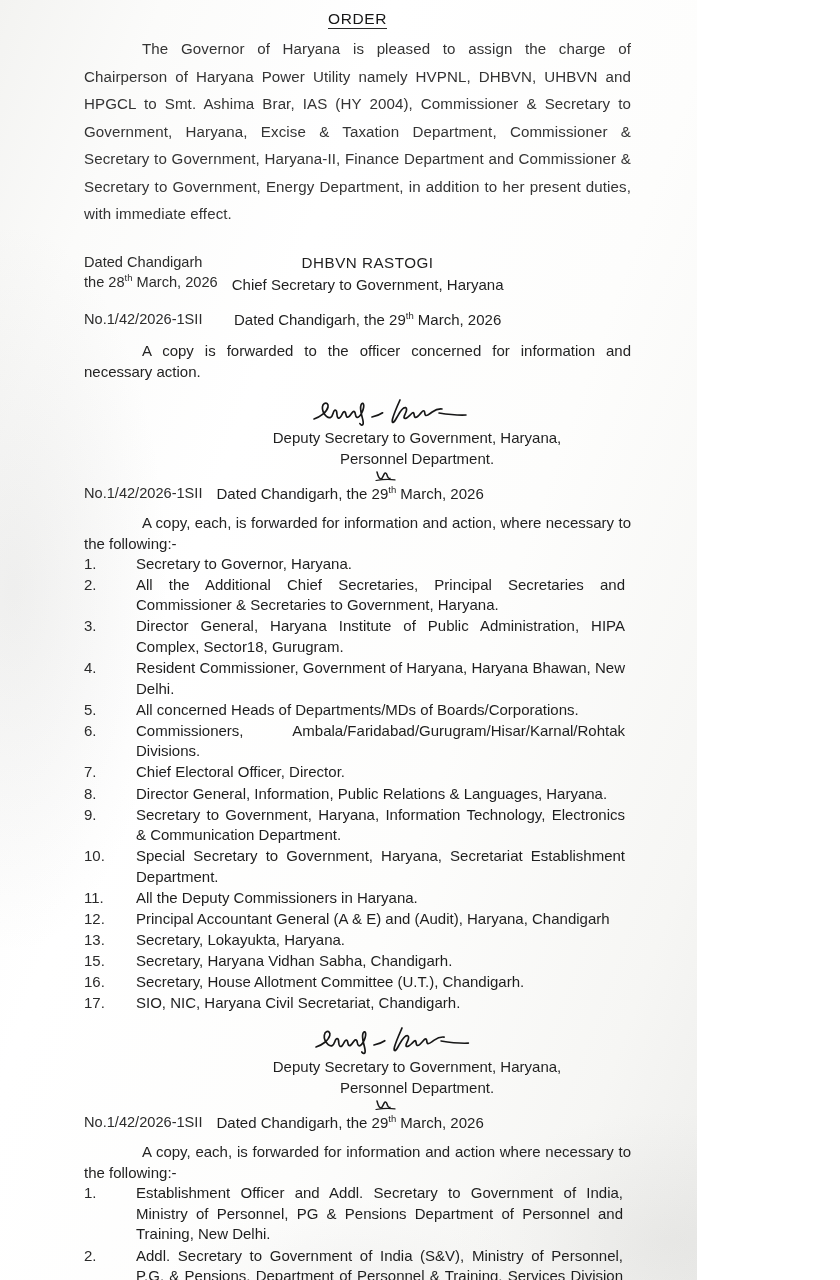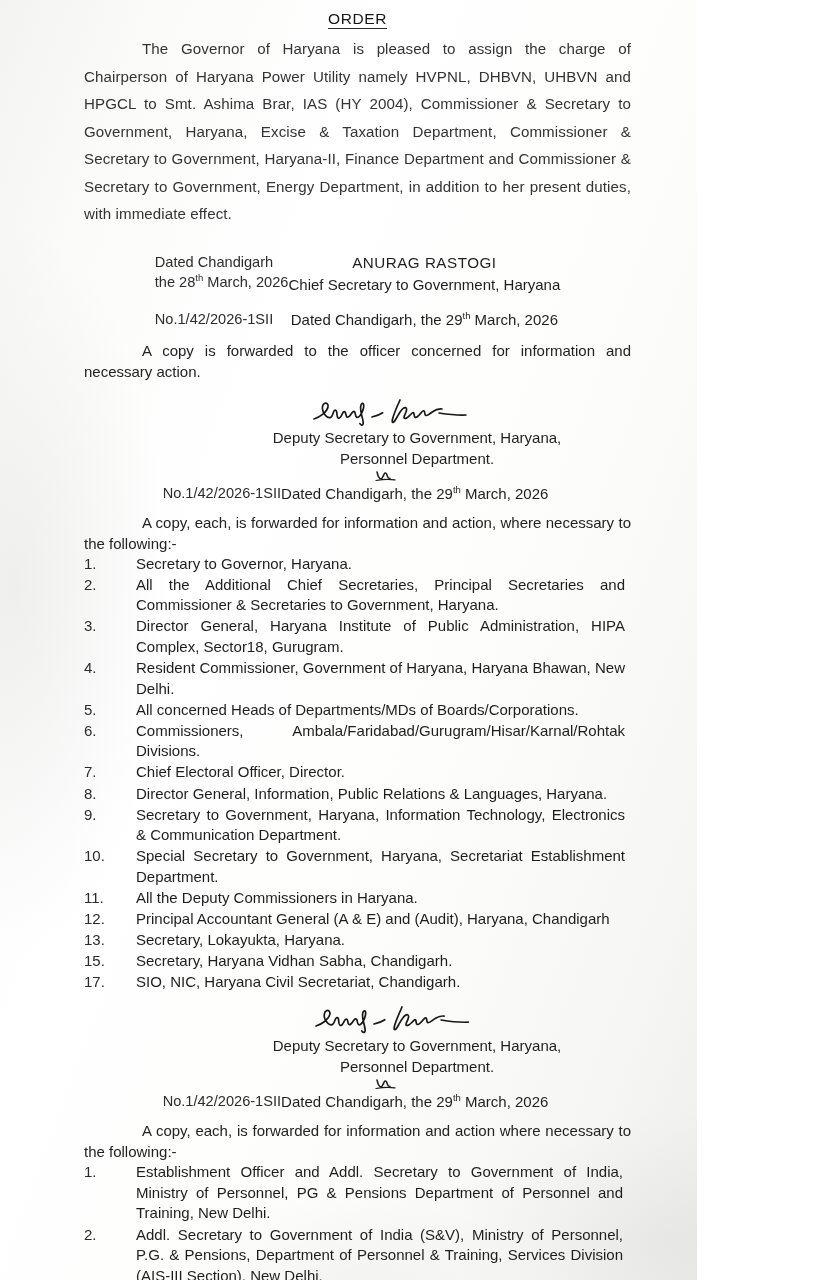--- a/index.html
+++ b/index.html
@@ -77,21 +77,22 @@
     text-align: justify;
     margin: 0;
     color: #232323;
   }
   .para-tight .lead { padding-left: 58px; }
 
   
   .row {
     display: flex;
     align-items: flex-start;
-    justify-content: center;
+    justify-content: flex-start;
+    gap: 14px;
   }
   .col-left {
     font-size: 14.6px;
     line-height: 20px;
     color: #2c2c2c;
     white-space: nowrap;
   }
   .col-right {
     text-align: center;
     font-size: 15px;
@@ -190,21 +191,21 @@
 
     <p class="para para-main">The Governor of Haryana is pleased to assign the charge of Chairperson of Haryana Power Utility namely HVPNL, DHBVN, UHBVN and HPGCL to Smt. Ashima Brar, IAS (HY 2004), Commissioner &amp; Secretary to Government, Haryana, Excise &amp; Taxation Department, Commissioner &amp; Secretary to Government, Haryana-II, Finance Department and Commissioner &amp; Secretary to Government, Energy Department, in addition to her present duties, with immediate effect.</p>
 
     <div class="row dated-block">
       <div class="col-left">
         <span class="dated-line1">Dated Chandigarh</span>
         <span class="dated-line2"><span>the 28</span><sup>th</sup><span> March, 2026</span></span>
         <span class="file-no">No.1/42/2026-1SII</span>
       </div>
       <div class="col-right">
-        <div class="officer-name">ANURAG RASTOGI</div>
+        <div class="officer-name">DHBVN RASTOGI</div>
         <div>Chief Secretary to Government, Haryana</div>
         <div style="height:13px"></div>
         <div><span>Dated Chandigarh, the 29</span><sup>th</sup><span> March, 2026</span></div>
       </div>
     </div>
 
     <div class="block-gap-sm"></div>
     <p class="para-tight"><span class="lead"></span><span>A copy is forwarded to the officer concerned for information and necessary action.</span></p>
 
     <div class="sig-block" style="margin-top:13px;">
@@ -287,20 +288,24 @@
         </li>
       <li>
           <span class="num">13.</span>
           <span class="txt">Secretary, Lokayukta, Haryana.</span>
         </li>
       <li>
           <span class="num">15.</span>
           <span class="txt">Secretary, Haryana Vidhan Sabha, Chandigarh.</span>
         </li>
       <li>
+          <span class="num">16.</span>
+          <span class="txt">Secretary, House Allotment Committee (U.T.), Chandigarh.</span>
+        </li>
+      <li>
           <span class="num">17.</span>
           <span class="txt">SIO, NIC, Haryana Civil Secretariat, Chandigarh.</span>
         </li>
     </ul>
 
     <div class="sig-block" style="margin-top:10px;">
       <div class="signature">
         <svg width="230" height="34" viewBox="0 0 230 34" fill="none" xmlns="http://www.w3.org/2000/svg" aria-hidden="true">
           <path d="M14 23c5.6-1.6 12.6-6.6 13.8-11.6 0.7-3-1.4-4.8-3.4-3.6-2.3 1.3-2.8 5.2-1.4 8.4 1.5 3.4 4.6 6.4 7.2 5.4 2.4-0.9 2.4-4.8 3.8-6.4 1.2-1.4 2.4-0.3 2.6 1.7 0.2 2.2 0 4.6 1.4 5.4 1.5 0.9 3-1.6 4-3.7 1-2.1 2.1-3.3 3.1-2.1 1 1.2 0.5 4 1.7 4.9 1.2 0.9 2.9-1 4.3-3.1 1.4-2.1 2.6-3.3 3.6-1.9 1 1.4 0.3 4.4 1.9 5.2 1.9 1 4.3-2.3 5.7-5.7 1.2-2.9 1.7-5.7 1.1-7.3-0.5-1.3-1.8-1-2.4 0.6-0.9 2.4-0.3 6.6 0.7 10.6 0.9 3.6 1.9 6.8 1.3 8.6-0.5 1.6-2.2 1.3-3.2-0.4" stroke="#171717" stroke-width="1.7" stroke-linecap="round" stroke-linejoin="round"></path>
           <path d="M72 21c3.4-0.7 7.6-2.1 10.8-4.3" stroke="#171717" stroke-width="1.7" stroke-linecap="round"></path>

